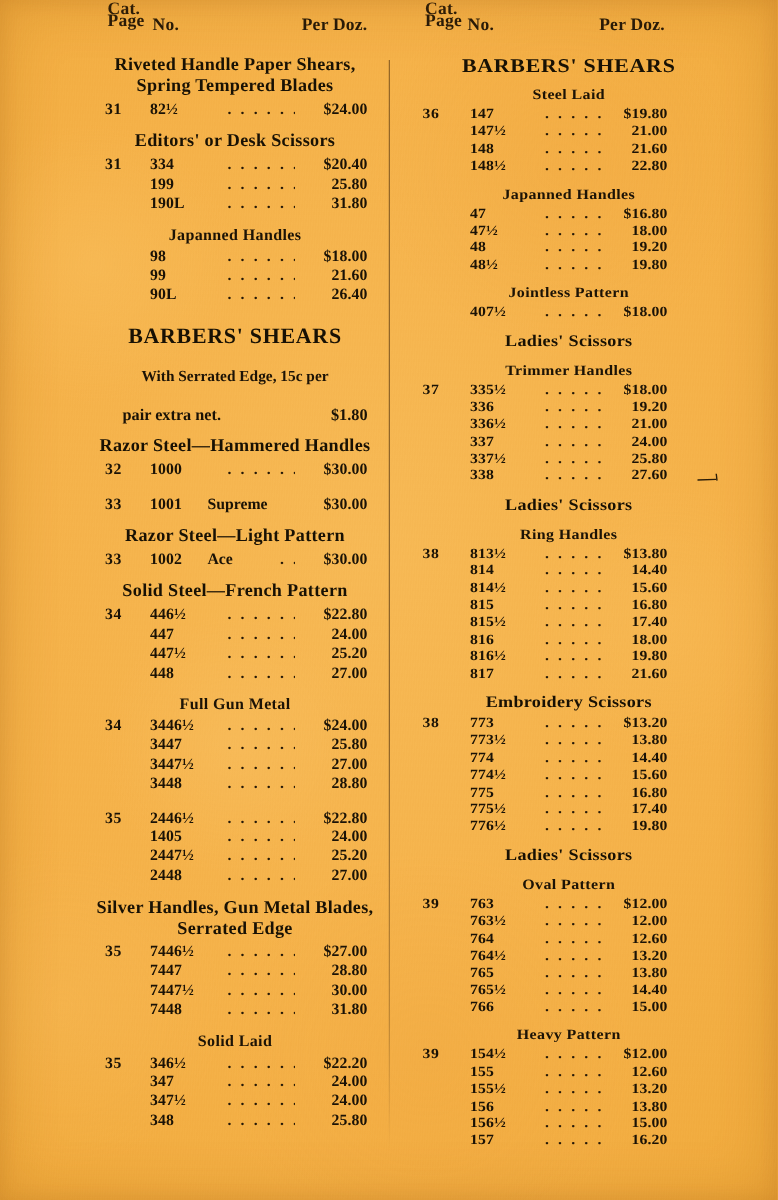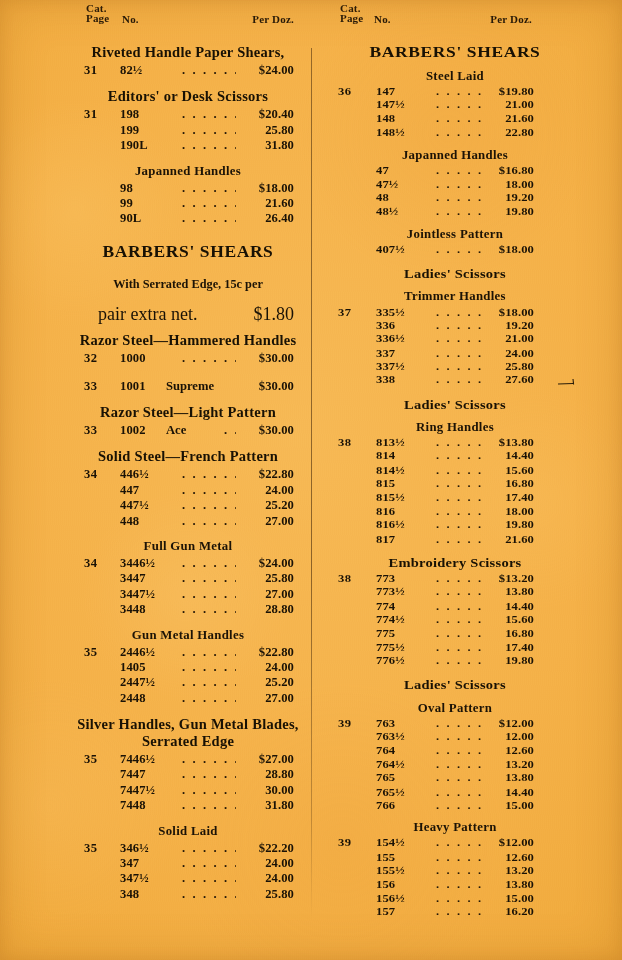--- a/index.html
+++ b/index.html
@@ -73,21 +73,21 @@
        rgba(70,42,10,.30) 88%,
        rgba(70,42,10,0) 100%);
   }
 
   
   .colhead {
     position: relative;
     height: 34px;
     font-family: "Liberation Serif", "DejaVu Serif", serif;
     font-weight: bold;
-    font-size: 11px;
+    font-size: 14px;
     letter-spacing: .2px;
     color: #241808;
   }
   .colhead .cat {
     position: absolute;
     left: 12px;
     top: 3px;
     line-height: 10px;
   }
   .colhead .no {
@@ -137,22 +137,22 @@
   .h-note {
     text-align: center;
     font-weight: bold;
     font-size: 12.3px;
     line-height: 14.5px;
     margin: 16px;
     color: #1c1306;
   }
   .note-row {
     position: relative;
-    font-weight: normal;
-    font-size: 18px;
+    font-weight: bold;
+    font-size: 13px;
     line-height: 15px;
     height: 15px;
   }
   .note-row .nl { position: absolute; left: 24px; }
   .note-row .nr { position: absolute; right: 8px; }
 
   .sp2  { height: 2px; }
   .sp10 { height: 10px; }
   .sp14 { height: 14px; }
 
@@ -233,36 +233,37 @@
       <span class="cat">
         <span>Cat.</span><br>
         <span>Page</span>
       </span>
       <span class="no">No.</span>
       <span class="perdoz">Per Doz.</span>
     </div>
     <div id="left-body">
         <div class="sp10"></div>
         <div class="h-sec">Riveted Handle Paper Shears,</div>
+        <div class="h-sec">Spring Tempered Blades</div>
         <div class="sp2"></div>
         <div class="rows">
           <div class="row">
             <span class="pg">31</span>
             <span class="num">82½</span>
             <span class="dots">. . . . . . .</span>
             <span class="price">$24.00</span>
           </div>
         </div>
         <div class="sp10"></div>
         <div class="h-sec">Editors' or Desk Scissors</div>
         <div class="sp2"></div>
         <div class="rows">
           <div class="row">
             <span class="pg">31</span>
-            <span class="num">198</span>
+            <span class="num">334</span>
             <span class="dots">. . . . . . . .</span>
             <span class="price">$20.40</span>
           </div>
           <div class="row">
             <span class="pg"></span>
             <span class="num">199</span>
             <span class="dots">. . . . . . . .</span>
             <span class="price">25.80</span>
           </div>
           <div class="row">
@@ -388,21 +389,20 @@
             <span class="price">27.00</span>
           </div>
           <div class="row">
             <span class="pg"></span>
             <span class="num">3448</span>
             <span class="dots">. . . . . .</span>
             <span class="price">28.80</span>
           </div>
         </div>
         <div class="sp10"></div>
-        <div class="h-sub">Gun Metal Handles</div>
         <div class="sp2"></div>
         <div class="rows">
           <div class="row">
             <span class="pg">35</span>
             <span class="num">2446½</span>
             <span class="dots">. . . . . .</span>
             <span class="price">$22.80</span>
           </div>
           <div class="row">
             <span class="pg"></span>

